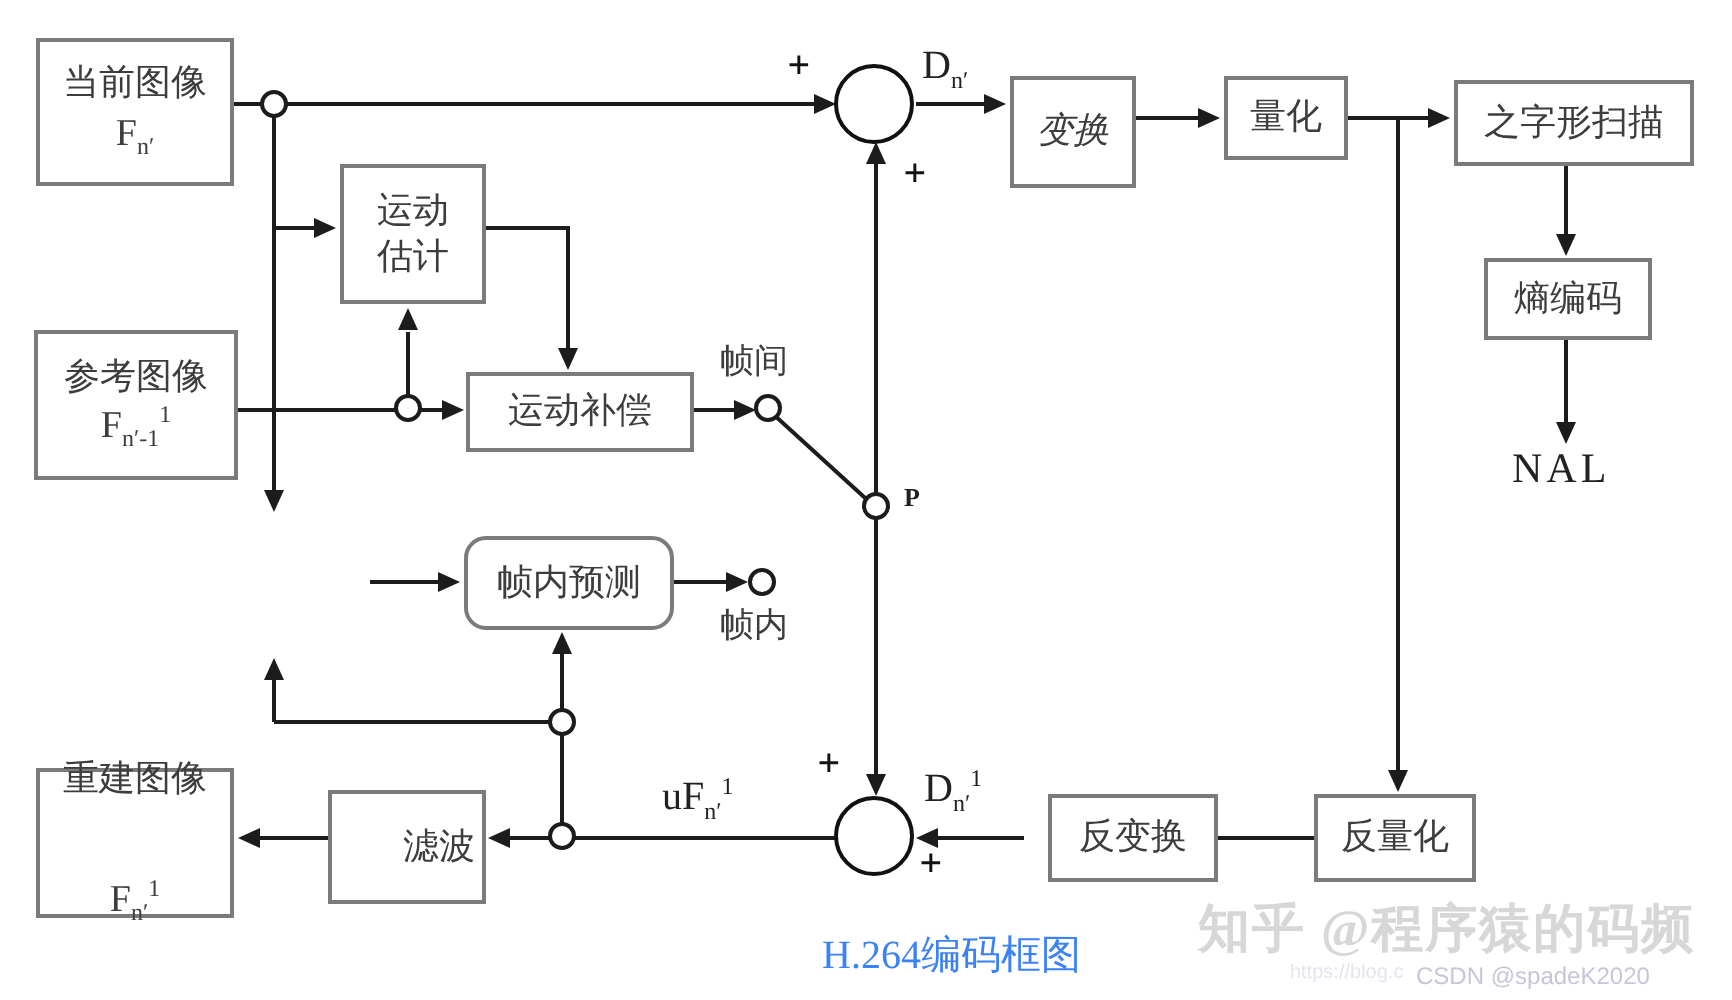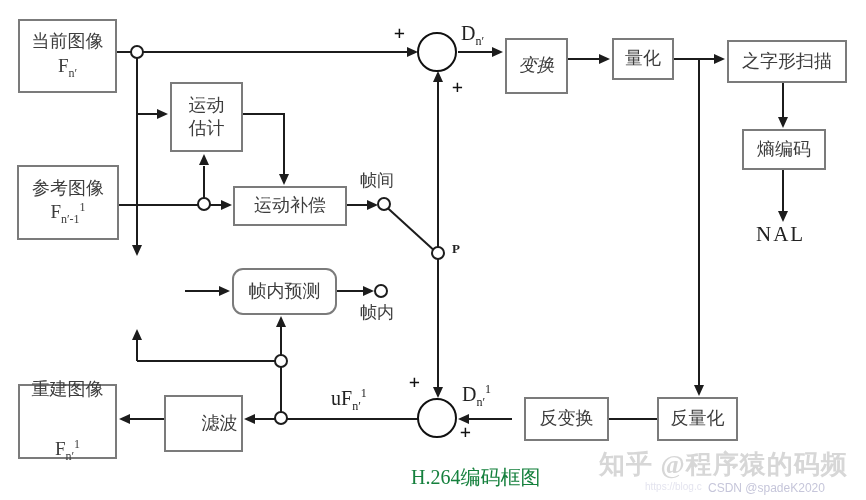--- a/index.html
+++ b/index.html
@@ -26,21 +26,21 @@
   .jn{position:absolute;width:10px;height:10px;border:2px solid #1c1c1c;border-radius:50%;background:#fff;z-index:4;}
   .sum{position:absolute;width:36px;height:36px;border:2.5px solid #111;border-radius:50%;background:#fff;z-index:4;}
   
   .lbl{position:absolute;z-index:5;color:#2b2b2b;white-space:nowrap;}
   .cjk{font-size:17px;color:#3d3d3d;}
   .plus{font-size:18px;color:#111;font-family:"DejaVu Sans Mono",monospace;}
   .sig{font-size:20px;color:#222;}
   .sig sub{font-size:12px;} .sig sup{font-size:12px;}
   .p-lbl{font-size:13px;font-weight:bold;color:#222;}
   .nal{font-size:21px;letter-spacing:2px;color:#222;}
-  .caption{font-size:20px;color:#15803d;}
+  .caption{font-size:20px;color:#3b82f6;}
   .wm-zhihu{font-size:26px;font-weight:bold;color:#d7d7d7;letter-spacing:1px;}
   .wm-url{font-size:10px;color:#e4e4ef;font-family:"Liberation Sans",sans-serif;}
   .wm-csdn{font-size:12px;color:#c6c6da;font-family:"Liberation Sans",sans-serif;}
 </style>
 </head>
 <body>
 
 <div id="stage">
 
   <div class="hl" style="left:117px;top:51px;width:292px;"></div>

